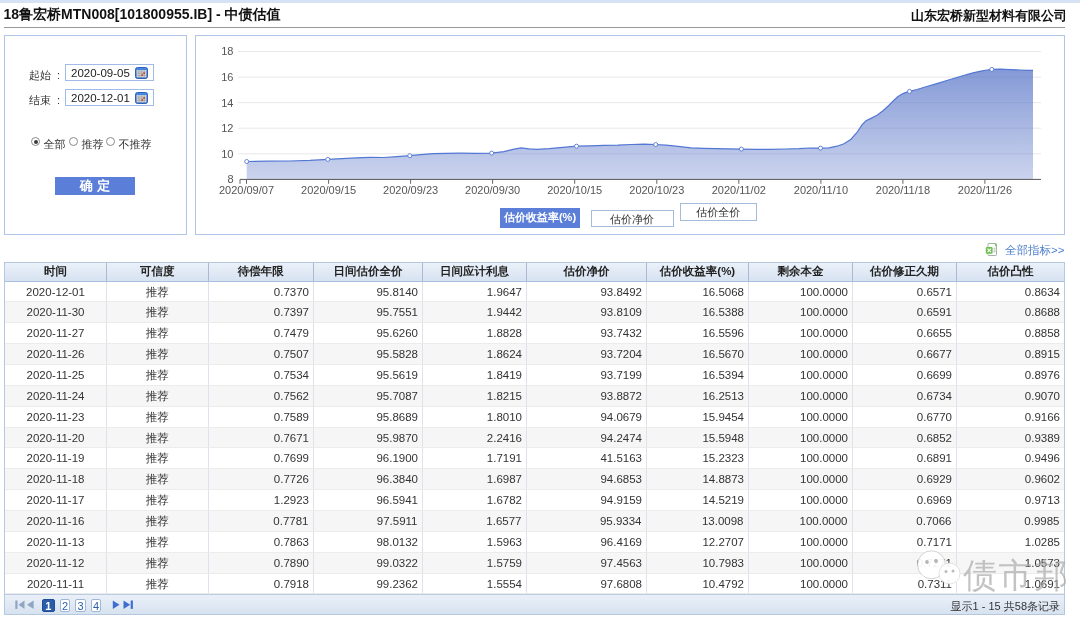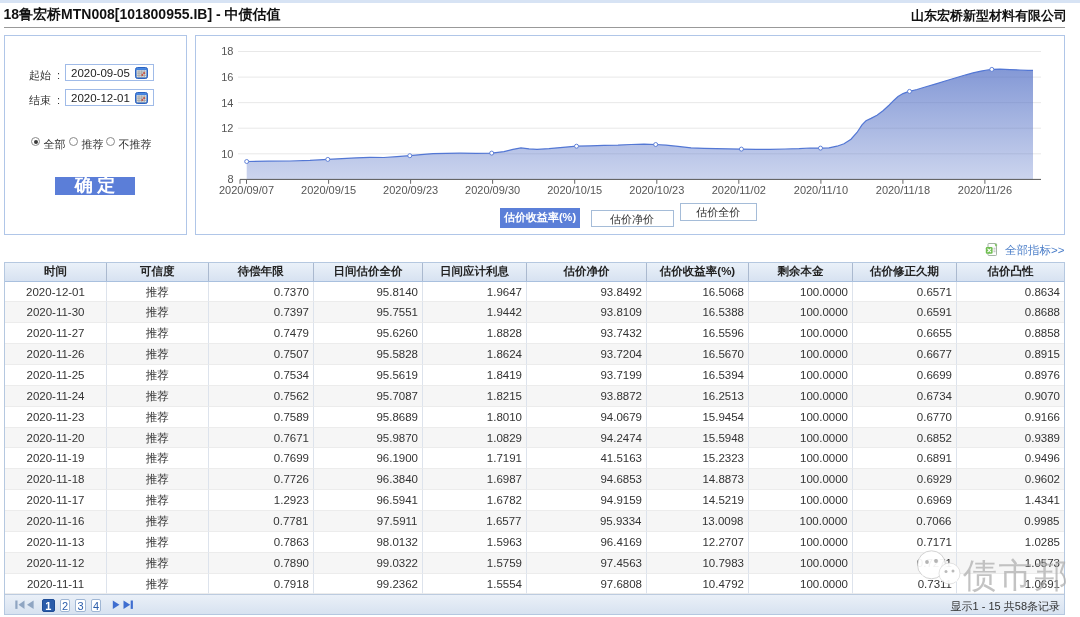--- a/index.html
+++ b/index.html
@@ -5,21 +5,21 @@
 body { font-family:"Liberation Sans", sans-serif; background:#fff; width:1080px; height:617px; position:relative; overflow:hidden; }
 .abs { position:absolute; }
 #topstrip { left:0; top:0; width:1080px; height:2.5px; background:#d7e3f4; }
 #title { left:3.5px; top:6px; font-size:14px; font-weight:bold; color:#111; }
 #company { right:13px; top:7px; font-size:13px; font-weight:bold; color:#111; }
 #hr { left:4px; top:26.5px; width:1061px; height:1px; background:#999; }
 #leftbox { left:4px; top:35px; width:183px; height:200px; border:1px solid #b0c6e8; }
 #chartbox { left:195px; top:35px; width:870px; height:200px; border:1px solid #b0c6e8; }
 .lbl { font-size:11px; color:#333; }
 .dinput { position:absolute; width:89px; height:17px; border:1px solid #a0bbe8; background:#fff; font-size:11.5px; color:#222; line-height:15px; padding-left:5px; }
-#okbtn { width:80px; height:17.5px; background:#5b7ed8; color:#fff; font-size:18px; font-weight:bold; text-align:center; line-height:17.5px; letter-spacing:4.5px; padding-left:4.5px; }
+#okbtn { width:80px; height:17.5px; background:#5b7ed8; color:#fff; font-size:13px; font-weight:bold; text-align:center; line-height:17.5px; letter-spacing:4.5px; padding-left:4.5px; }
 .radio { position:absolute; width:9px; height:9px; border:1px solid #8a8a8a; border-radius:50%; background:#fff; }
 .radio .dot { position:absolute; left:2.2px; top:2.2px; width:4.6px; height:4.6px; border-radius:50%; background:#3a3a3a; }
 .chartbtn { position:absolute; font-size:11px; text-align:center; }
 .chartbtn.sel { background:#5b7fd8; color:#fff; font-weight:bold; }
 .chartbtn.un { background:#fff; color:#333; border:1px solid #a5bcd8; }
 #alllink { position:absolute; left:1005px; top:242.5px; font-size:11.5px; color:#4a7dc8; }
 #grid { left:4px; top:262px; width:1061px; border:1px solid #b5c8e0; border-top:1px solid #b5c8e0; }
 .thead { display:flex; height:18.5px; background:linear-gradient(#eaf1f9,#d7e2f1); border-bottom:1.5px solid #a9c0de; }
 .th { font-size:11.5px; font-weight:bold; color:#222; text-align:center; line-height:17.5px; border-right:1px solid #aab9cf; overflow:hidden; }
 .th:last-child { border-right:none; }
@@ -236,21 +236,21 @@
       <div class="td r" style="width:102px">15.9454</div>
       <div class="td r" style="width:104px">100.0000</div>
       <div class="td r" style="width:104px">0.6770</div>
       <div class="td r" style="width:107px">0.9166</div>
     </div>
 <div class="tr alt">
       <div class="td c" style="width:102px">2020-11-20</div>
       <div class="td c" style="width:101.5px">推荐</div>
       <div class="td r" style="width:105.5px">0.7671</div>
       <div class="td r" style="width:109px">95.9870</div>
-      <div class="td r" style="width:104px">1.0829</div>
+      <div class="td r" style="width:104px">2.2416</div>
       <div class="td r" style="width:120px">94.2474</div>
       <div class="td r" style="width:102px">15.5948</div>
       <div class="td r" style="width:104px">100.0000</div>
       <div class="td r" style="width:104px">0.6852</div>
       <div class="td r" style="width:107px">0.9389</div>
     </div>
 <div class="tr">
       <div class="td c" style="width:102px">2020-11-19</div>
       <div class="td c" style="width:101.5px">推荐</div>
       <div class="td r" style="width:105.5px">0.7699</div>
@@ -277,21 +277,21 @@
 <div class="tr">
       <div class="td c" style="width:102px">2020-11-17</div>
       <div class="td c" style="width:101.5px">推荐</div>
       <div class="td r" style="width:105.5px">1.2923</div>
       <div class="td r" style="width:109px">96.5941</div>
       <div class="td r" style="width:104px">1.6782</div>
       <div class="td r" style="width:120px">94.9159</div>
       <div class="td r" style="width:102px">14.5219</div>
       <div class="td r" style="width:104px">100.0000</div>
       <div class="td r" style="width:104px">0.6969</div>
-      <div class="td r" style="width:107px">1.4341</div>
+      <div class="td r" style="width:107px">0.9713</div>
     </div>
 <div class="tr alt">
       <div class="td c" style="width:102px">2020-11-16</div>
       <div class="td c" style="width:101.5px">推荐</div>
       <div class="td r" style="width:105px">0.7781</div>
       <div class="td r" style="width:109px">97.5911</div>
       <div class="td r" style="width:104px">1.6577</div>
       <div class="td r" style="width:120px">95.9334</div>
       <div class="td r" style="width:102px">13.0098</div>
       <div class="td r" style="width:104px">100.0000</div>

